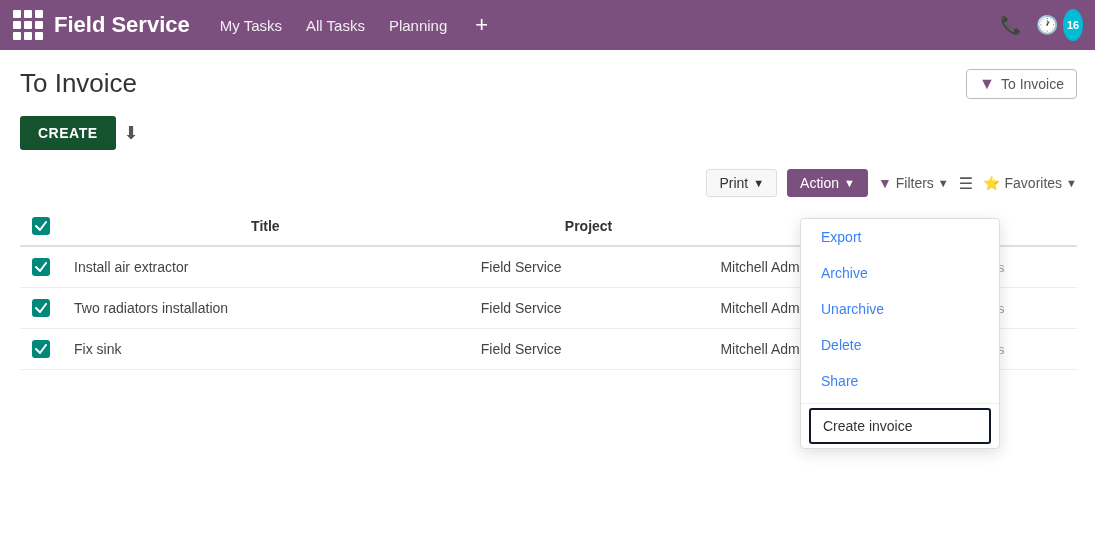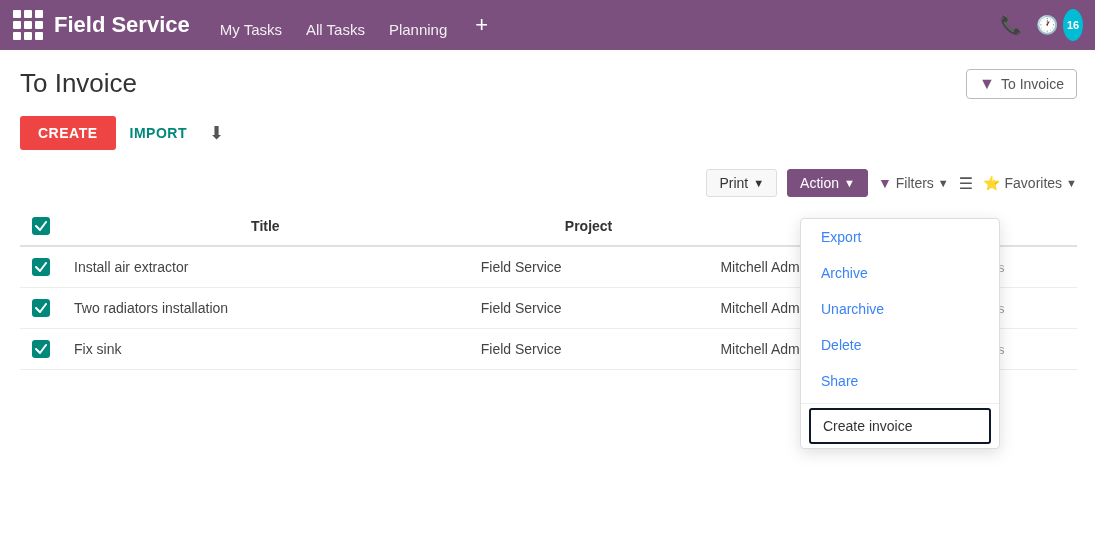--- a/index.html
+++ b/index.html
@@ -19,21 +19,21 @@
       width: 32px; height: 32px; margin-right: 10px; cursor: pointer;
       display: grid; grid-template-columns: repeat(3,8px); gap: 3px; align-content: center; justify-content: center;
     }
     .topnav-apps-icon span {
       width: 8px; height: 8px; background: white; border-radius: 1px; display: block;
     }
     .topnav-brand {
       font-size: 22px; font-weight: 700; color: white; margin-right: 30px;
     }
     .topnav-links {
-      display: flex; align-items: flex-end; gap: 24px; flex: 1;
+      display: flex; align-items: center; gap: 24px; flex: 1;
     }
     .topnav-link {
       color: rgba(255,255,255,0.9); font-size: 15px; cursor: pointer;
     }
     .topnav-plus {
       color: white; font-size: 22px; cursor: pointer; margin-left: 4px;
     }
     .topnav-right {
       display: flex; align-items: center; gap: 14px;
     }
@@ -62,21 +62,21 @@
       border: 1.5px solid #bbb; border-radius: 4px; padding: 5px 12px;
       color: #555; font-size: 14px;
     }
     .filter-icon { color: #7b4f7e; font-size: 16px; }
 
     
     .toolbar {
       display: flex; align-items: center; gap: 0; margin-bottom: 10px;
     }
     .btn-create {
-      background: #ef4444; color: white; border: none; padding: 9px 18px;
+      background: #14532d; color: white; border: none; padding: 9px 18px;
       font-size: 14px; font-weight: 700; letter-spacing: 0.5px; cursor: pointer; border-radius: 3px;
     }
     .btn-import {
       color: #00897b; background: none; border: none; padding: 9px 14px;
       font-size: 14px; font-weight: 600; letter-spacing: 0.5px; cursor: pointer;
     }
     .btn-download {
       background: none; border: none; cursor: pointer; padding: 9px 8px; font-size: 18px; color: #555;
     }
 
@@ -178,21 +178,20 @@
   <div class="page-title-row">
     <h1 class="page-title">To Invoice</h1>
     <div class="filter-badge">
       <span class="filter-icon">▼</span>
       <span>To Invoice</span>
     </div>
   </div>
 
   <div class="toolbar">
     <button class="btn-create">CREATE</button>
-    <button class="btn-import">IMPORT</button>
     <button class="btn-download">
       <span>⬇</span>
     </button>
   </div>
 
   <div class="action-row">
     <button class="btn-print">
       <span>Print</span>
       <span class="dropdown-arrow">▼</span>
     </button>

